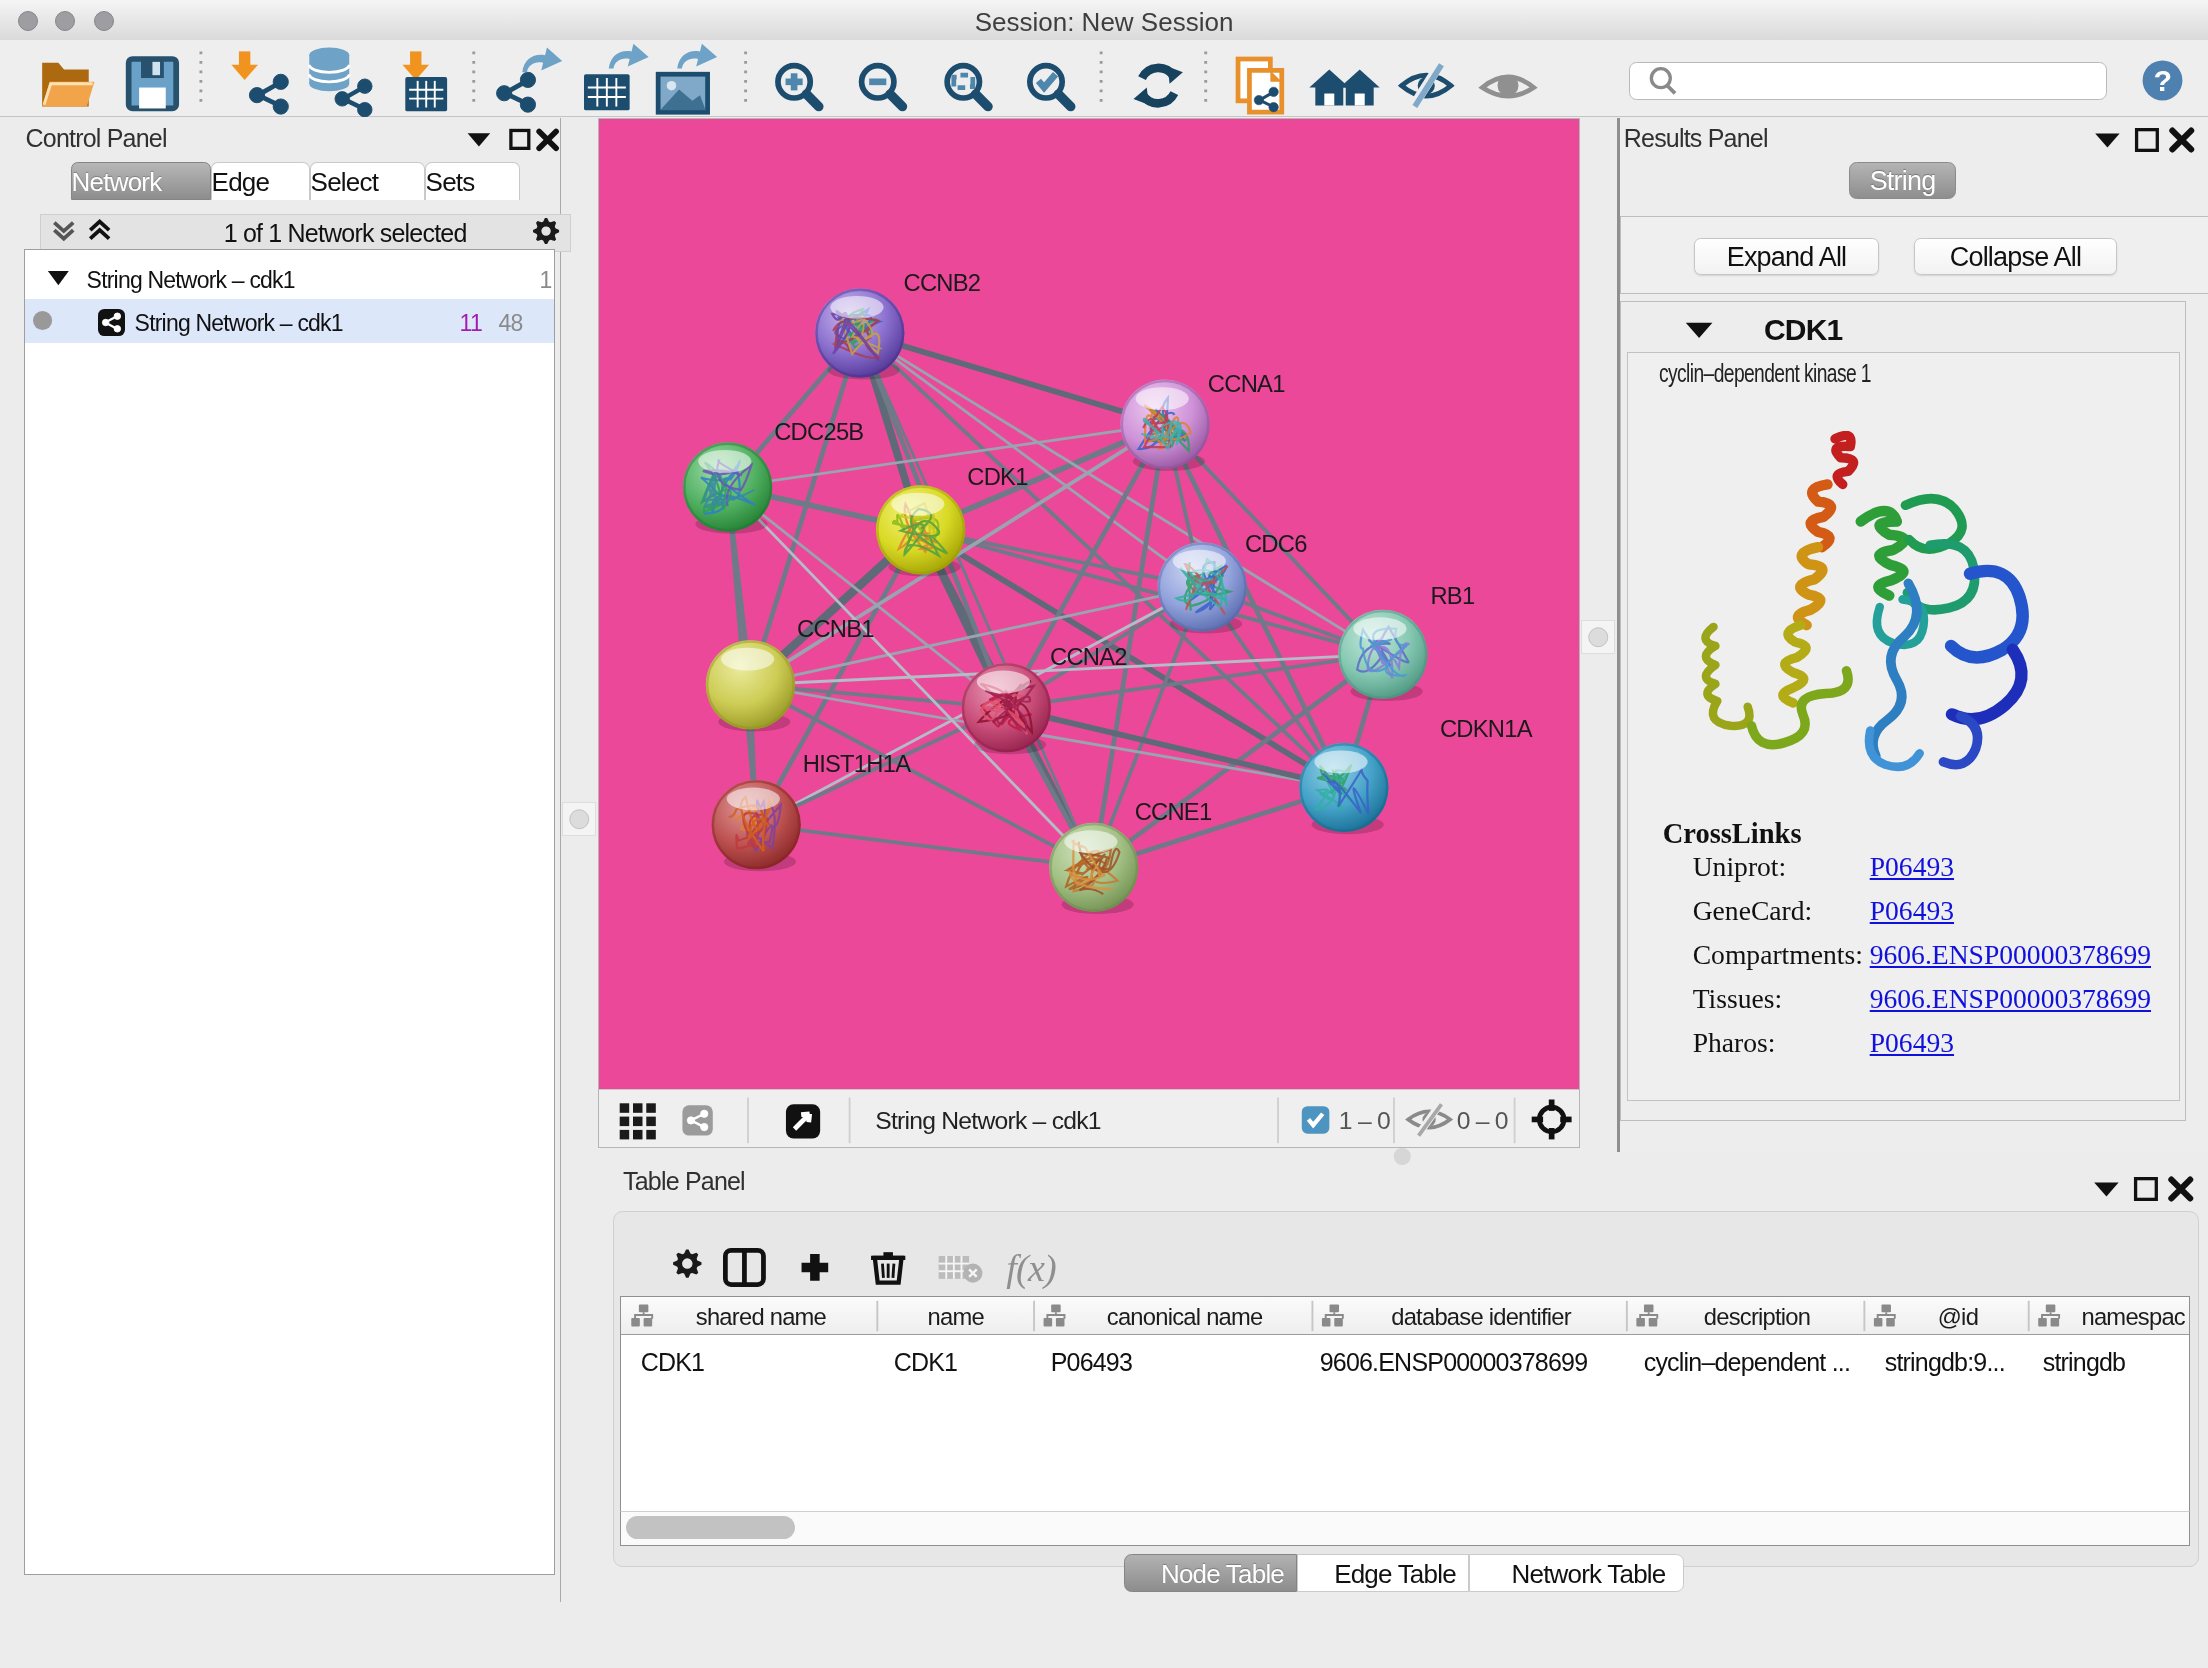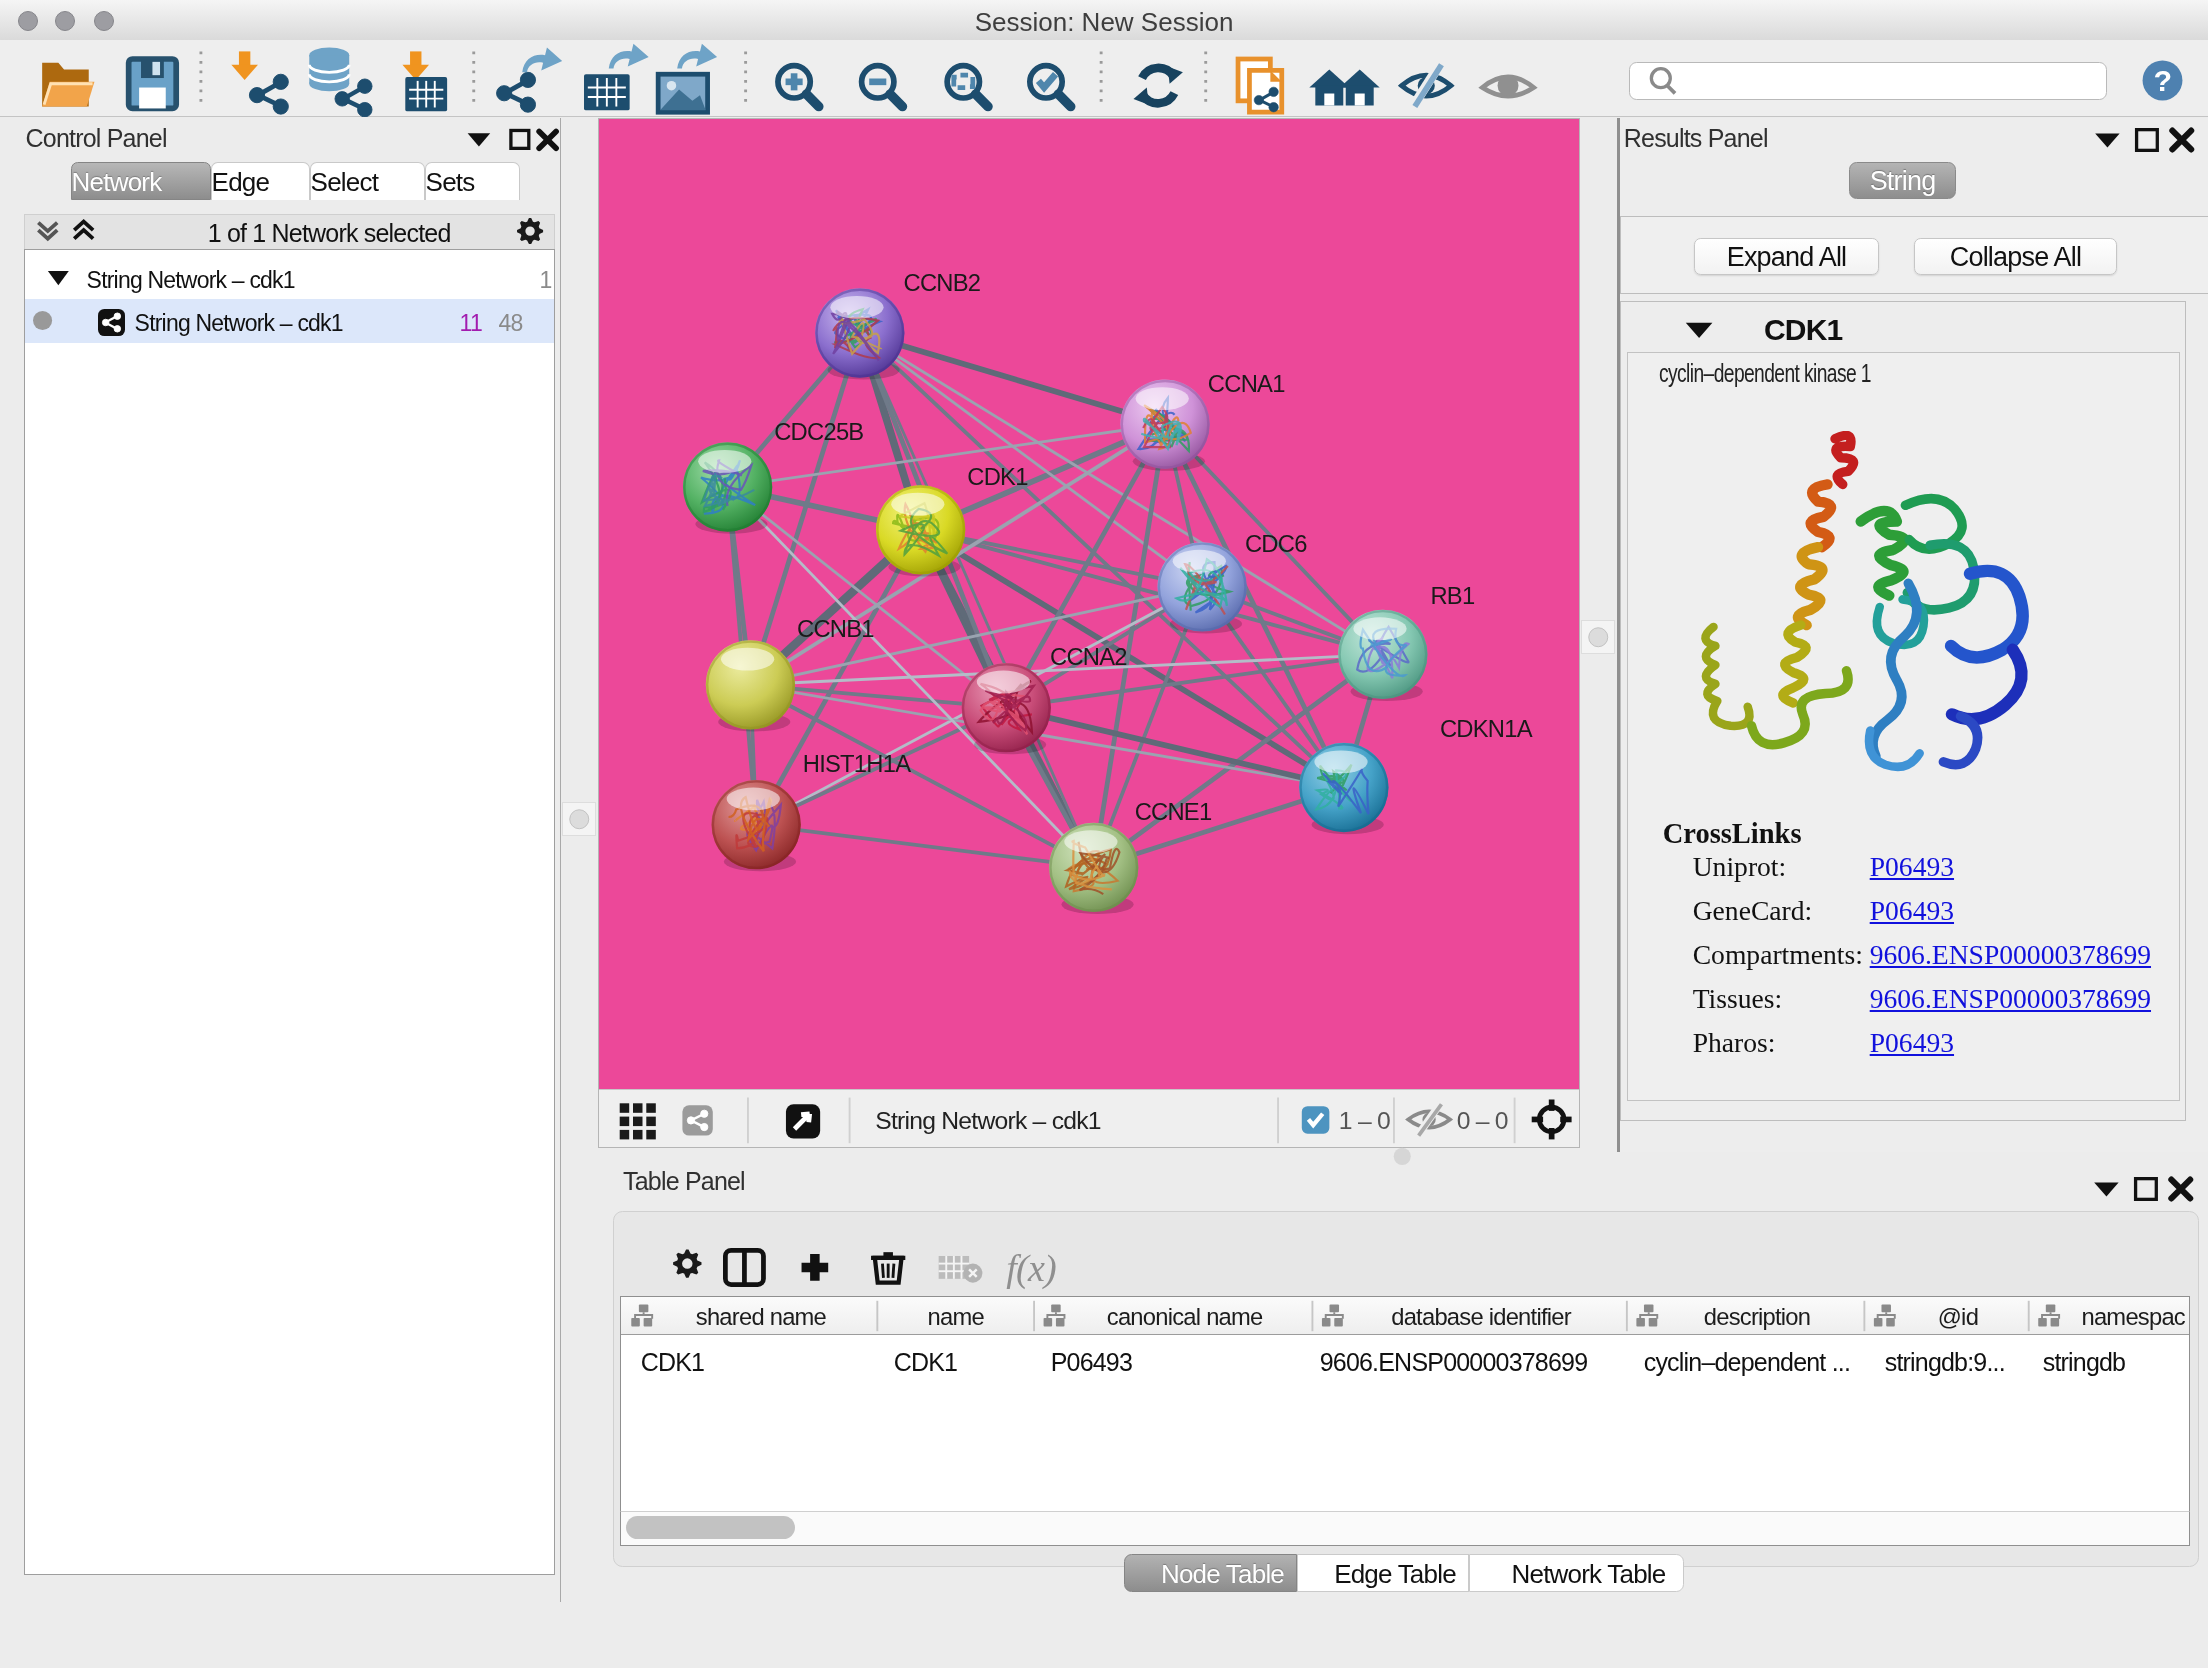--- a/index.html
+++ b/index.html
@@ -20,21 +20,21 @@
 
 .ptitle { font-size:25px; color:#303030; }
 
 #cpanel { position:absolute; left:7.6px; top:118px; width:553px; height:1484px;
   background:#ececec; border-right:1.9px solid #a9a9a9; }
 .tab { position:absolute; top:44px; height:38px; font-size:26px; text-align:left;
   background:#fff; color:#111; border:1px solid #c9c9c9; border-bottom:none;
   border-radius:6.7px 6.7px 0 0; line-height:38px; }
 .tabsel { background:linear-gradient(#b7b7b7,#8d8d8d); color:#fff;
   text-shadow:0 -1px 1px rgba(0,0,0,.25); border:1px solid #858585; }
-#cp-sub { position:absolute; left:16px; top:96px; width:531px; height:38px;
+#cp-sub { position:absolute; left:32px; top:96px; width:531px; height:38px;
   background:#e3e3e3; border:1px solid #cfcfcf; }
 #cp-list { position:absolute; left:16px; top:131px; width:531px; height:1326px;
   background:#fff; border:1.9px solid #9e9e9e; }
 .cprow1 { position:absolute; left:0; top:10.5px; width:100%; height:38px; font-size:26px; color:#111; }
 .cprow2 { position:absolute; left:0; top:49px; width:100%; height:44px;
   background:#dce7fa; font-size:26px; color:#111; }
 
 #netpanel { position:absolute; left:598px; top:118px; width:982px; height:1030px;
   background:#ec4899; border:1px solid #b5b5b5; }
 #netstatus { position:absolute; left:0px; bottom:0px; width:980px; height:58px;

